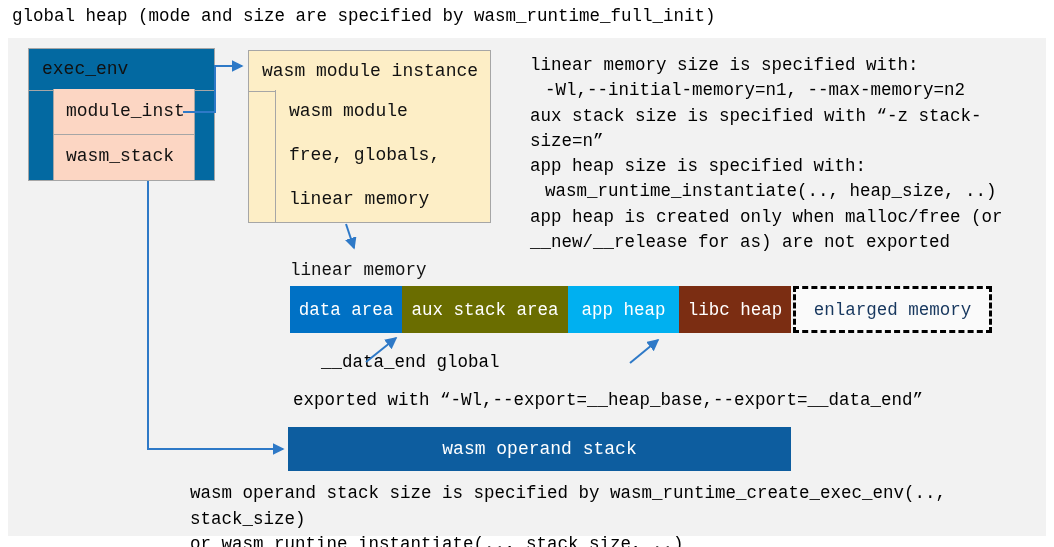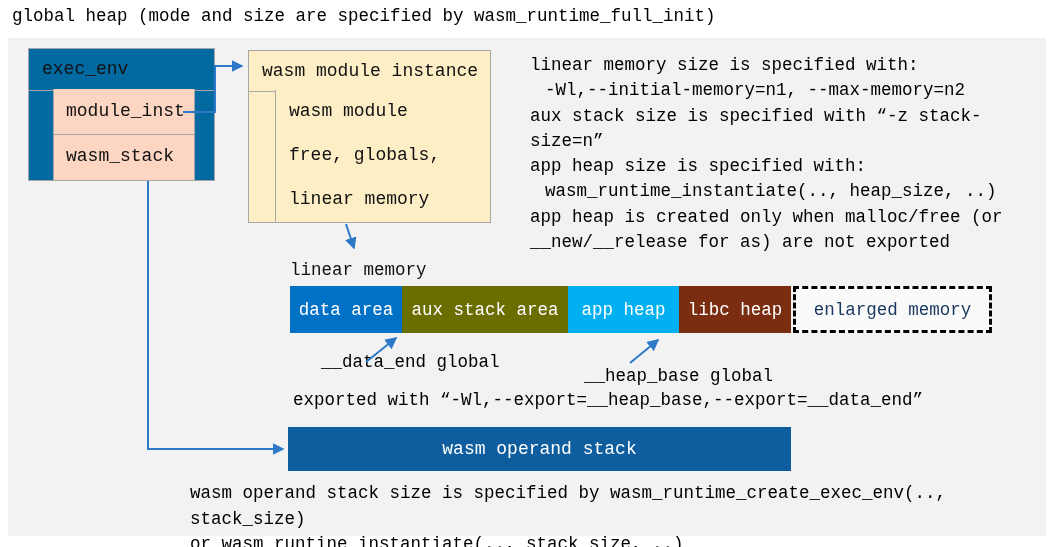--- a/index.html
+++ b/index.html
@@ -106,21 +106,20 @@
   <div id="lm-label">linear memory</div>
   <div id="memory-bar">
       <div class="mem-seg" style="width: 112px; background: rgb(0, 113, 197); color: rgb(255, 255, 255);">data area</div>
       <div class="mem-seg" style="width: 166px; background: rgb(106, 109, 0); color: rgb(255, 255, 255);">aux stack area</div>
       <div class="mem-seg" style="width: 111px; background: rgb(0, 176, 240); color: rgb(255, 255, 255);">app heap</div>
       <div class="mem-seg" style="width: 112px; background: rgb(123, 45, 18); color: rgb(255, 255, 255);">libc heap</div>
       <div class="mem-seg dashed" style="width: 199px; background: rgb(250, 250, 250); color: rgb(23, 55, 94);">enlarged memory</div>
     </div>
 
   <div id="anno-data-end" class="anno">__data_end global</div>
-  <div id="anno-heap-base" class="anno">__heap_base global</div>
   <div id="anno-exported" class="anno">exported with “-Wl,--export=__heap_base,--export=__data_end”</div>
 
   <div id="footer-text">
     <div>wasm operand stack size is specified by wasm_runtime_create_exec_env(.., stack_size)</div>
     <div>or wasm_runtine_instantiate(.., stack_size, ..)</div>
   </div>
 
   <div id="operand-stack" style="background: rgb(13, 93, 159);">wasm operand stack</div>
 
   <svg id="connectors" viewBox="0 0 1054 547" xmlns="http://www.w3.org/2000/svg">

